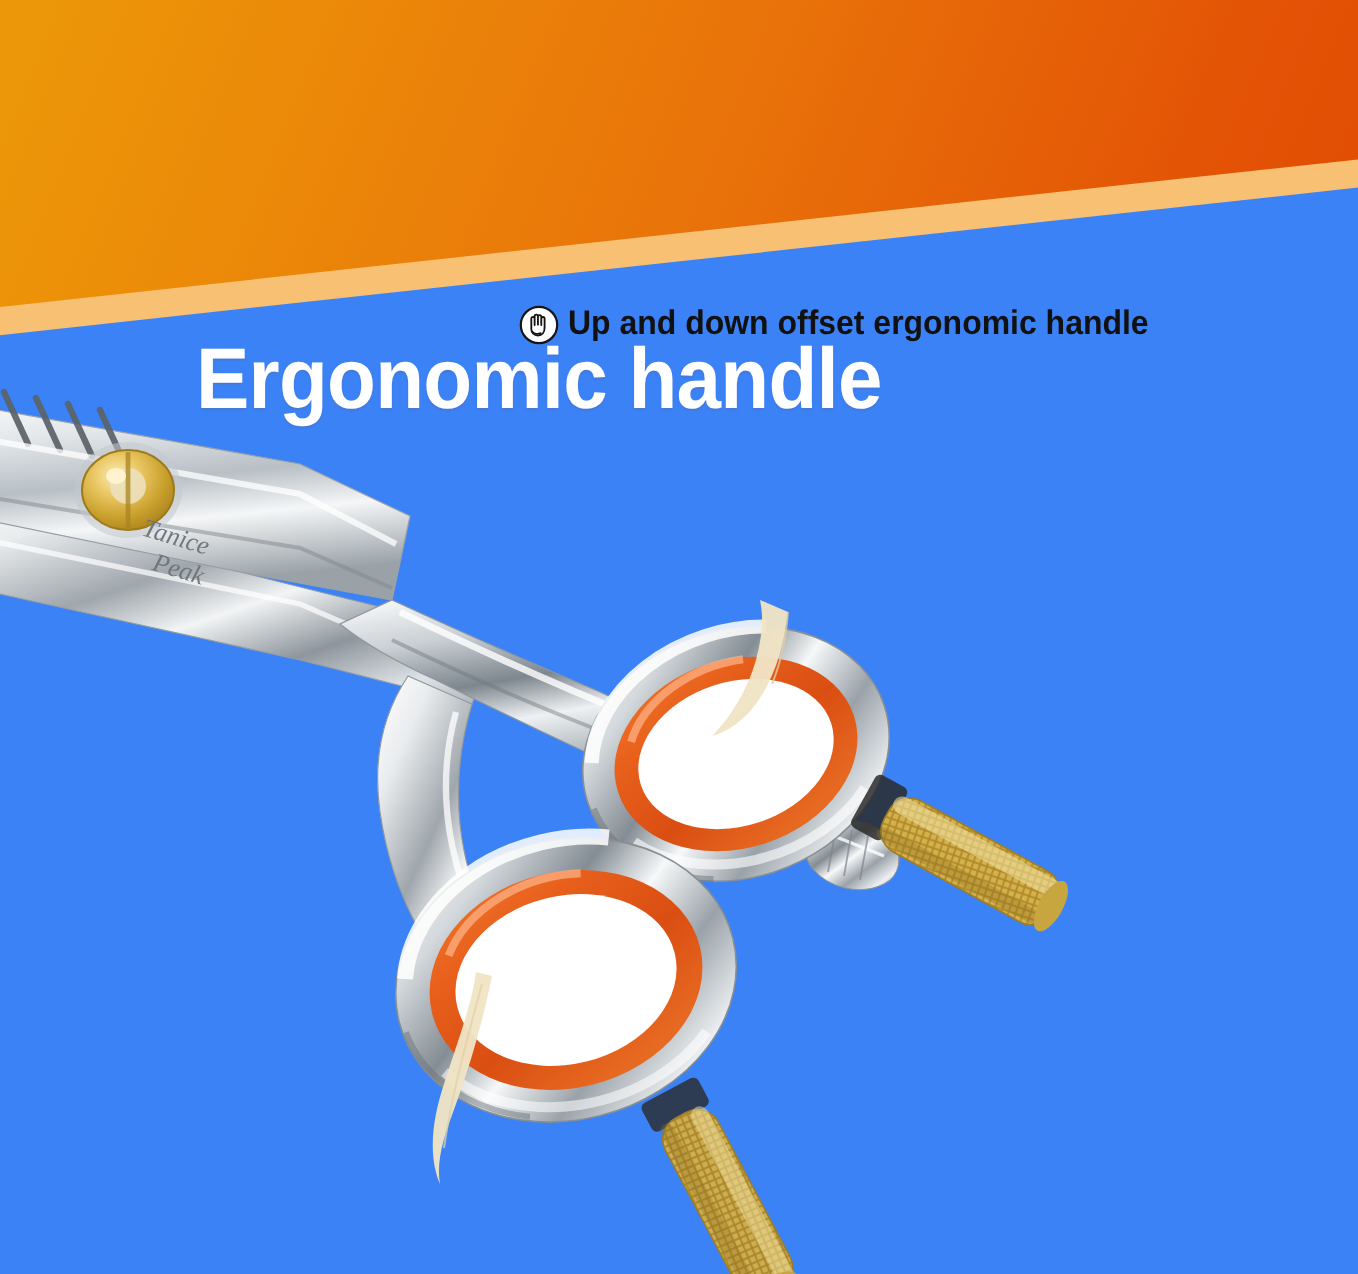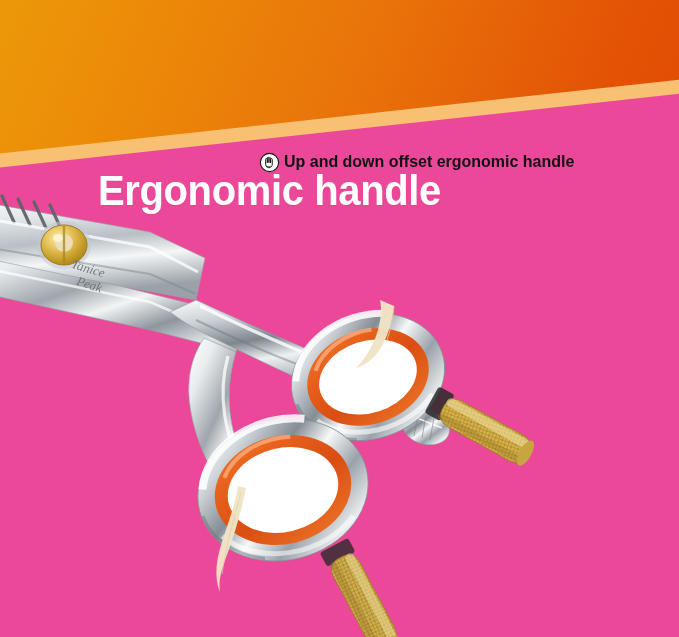--- a/index.html
+++ b/index.html
@@ -4,21 +4,21 @@
 <title>Ergonomic handle</title>
 <style>
   html,body{margin:0;padding:0;}
   body{
     width:679px;height:637px;
     background:#ffffff;
     font-family:"Liberation Sans", sans-serif;
     overflow:hidden;
     position:relative;
   }
-  #stage{position:relative;width:679px;height:637px;overflow:hidden;background:#ec4899;}
+  #stage{position:relative;width:679px;height:637px;overflow:hidden;background:#3b82f6;}
 
   
   .banner-wrap{
     position:absolute;left:-60px;top:-108px;
     width:820px;height:268px;
     transform:rotate(-6.2deg);
     transform-origin:0 100%;
   }
   .banner-shadow{
     position:absolute;left:0;top:14px;

